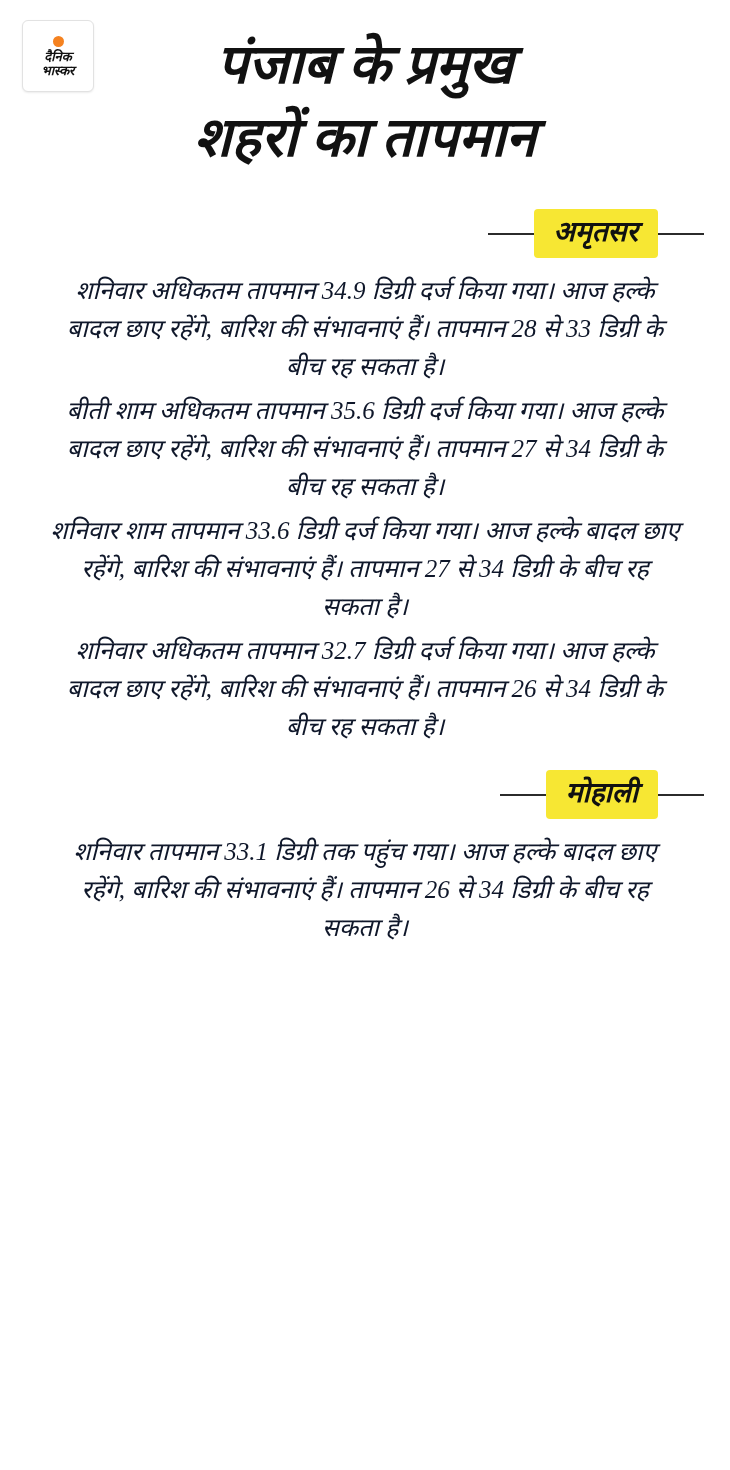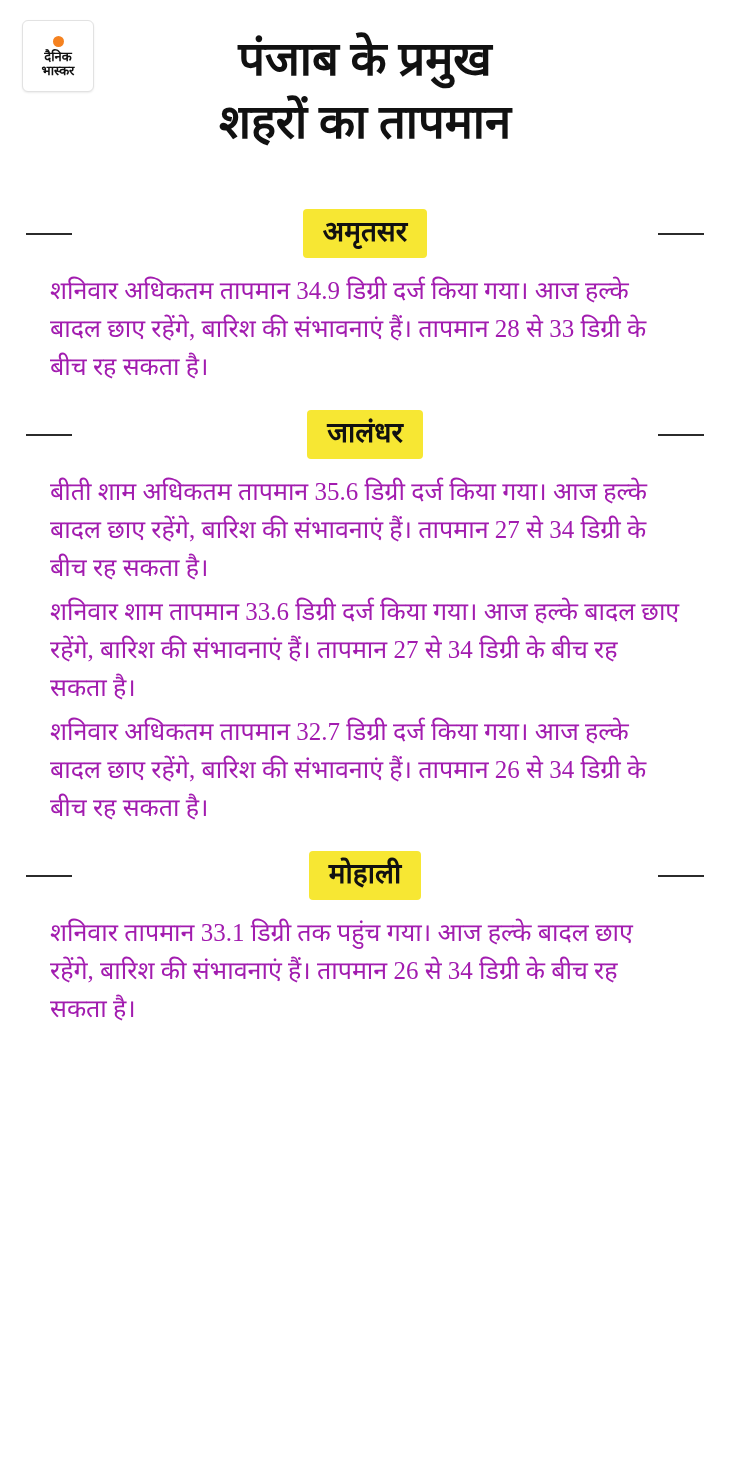--- a/index.html
+++ b/index.html
@@ -8,20 +8,21 @@
     height:1470px;
     background:#ffffff;
     font-family:"Liberation Serif", serif;
     overflow:hidden;
   }
   .page {
     position:relative;
     width:730px;
     height:1136px;
     background:#ffffff;
+    font-style:italic;
   }
 
   
   .header {
     position:relative;
     padding-top:18px;
     height:185px;
   }
   .logo {
     position:absolute;
@@ -56,39 +57,39 @@
     font-family:"Liberation Serif", serif;
     font-weight:bold;
     font-size:13px;
     line-height:13px;
     color:#111;
   }
   .title {
     text-align:center;
     font-family:"Liberation Serif", serif;
     font-weight:bold;
-    font-size:47px;
+    font-size:55px;
     line-height:1.33;
     color:#111111;
     padding:10px 90px 0 90px;
     letter-spacing:0px;
   }
 
   
   .sections {
     padding:0 26px;
   }
   .city-block {
     margin-bottom:6px;
   }
   .chip-row {
     display:flex;
     align-items:center;
-    justify-content:space-between;
-    gap:24px;
+    justify-content:flex-end;
+    gap:0;
     margin-top:24px;
     margin-bottom:14px;
   }
   .rule {
     width:46px;
     height:2px;
     background:#2b2b2b;
     flex:none;
   }
   .chip {
@@ -96,24 +97,25 @@
     color:#111111;
     font-family:"Liberation Serif", serif;
     font-weight:bold;
     font-size:28px;
     line-height:1;
     padding:9px 20px 12px 20px;
     border-radius:4px;
     white-space:nowrap;
   }
   .desc {
+    text-align:center;
     font-family:"Liberation Serif", serif;
     font-size:25px;
     line-height:1.52;
-    color:#a21caf;
+    color:#0f172a;
     padding:0 24px;
   }
 </style>
 </head>
 <body>
 
 <div class="page">
 
   <div class="header">
     <div class="logo">
@@ -132,25 +134,20 @@
     <div class="city-block">
       <div class="chip-row">
         <div class="rule"></div>
         <div class="chip">अमृतसर</div>
         <div class="rule"></div>
       </div>
       <div class="desc">शनिवार अधिकतम तापमान 34.9 डिग्री दर्ज किया गया। आज हल्के बादल छाए रहेंगे, बारिश की संभावनाएं हैं। तापमान 28 से 33 डिग्री के बीच रह सकता है।</div>
     </div>
 
     <div class="city-block">
-      <div class="chip-row">
-        <div class="rule"></div>
-        <div class="chip">जालंधर</div>
-        <div class="rule"></div>
-      </div>
       <div class="desc">बीती शाम अधिकतम तापमान 35.6 डिग्री दर्ज किया गया। आज हल्के बादल छाए रहेंगे, बारिश की संभावनाएं हैं। तापमान 27 से 34 डिग्री के बीच रह सकता है।</div>
     </div>
 
     <div class="city-block">
       <div class="desc">शनिवार शाम तापमान 33.6 डिग्री दर्ज किया गया।  आज हल्के बादल छाए रहेंगे, बारिश की संभावनाएं हैं। तापमान 27 से 34 डिग्री के बीच रह सकता है।</div>
     </div>
 
     <div class="city-block">
       <div class="desc">शनिवार अधिकतम तापमान 32.7 डिग्री दर्ज किया गया। आज हल्के बादल छाए रहेंगे, बारिश की संभावनाएं हैं। तापमान 26 से 34 डिग्री के बीच रह सकता है।</div>
     </div>

